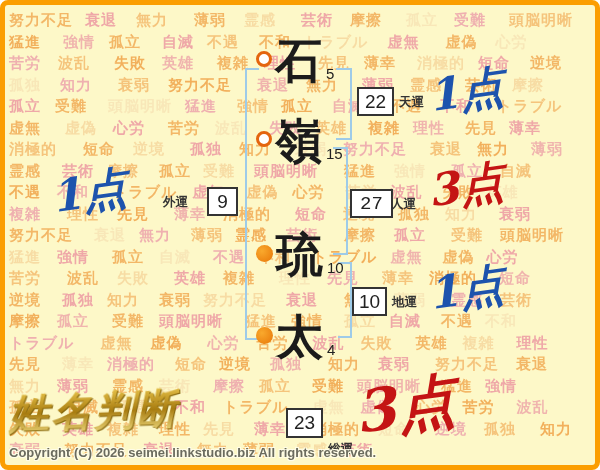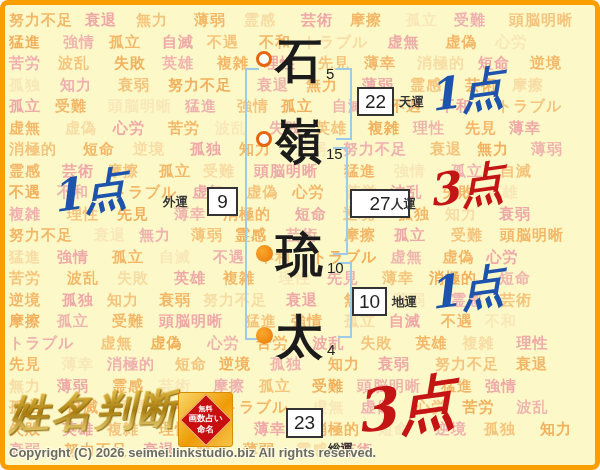--- a/index.html
+++ b/index.html
@@ -31,21 +31,21 @@
   .marker.hollow{ width:16px; height:16px; border:3.5px solid #e4650e; background:#fff; }
   .marker.filled{ width:17px; height:17px; background:radial-gradient(circle at 35% 35%, #f9a92d, #e87607); }
   .krow .kanji{ font-family:"Liberation Serif","DejaVu Serif",serif; font-size:47px; line-height:1;
     color:#1b1b1b; font-weight:bold; }
   .krow .strokes{ font-size:15px; color:#222; margin-top:27px; margin-left:4px; }
   .k0{ top:33px; } .k1{ top:113px; } .k2{ top:227px; } .k3{ top:309px; }
   
   .numbox{ position:absolute; background:#fff; border:2px solid #333; color:#222;
     font-size:19px; display:flex; align-items:center; justify-content:center; z-index:4; }
   .nb-ten{ left:352px; top:82px;  width:37px; height:29px; }
-  .nb-jin{ left:345px; top:184px; width:60px; height:29px; }
+  .nb-jin{ left:345px; top:184px; width:43px; height:29px;font-family:Liberation Mono, monospace; }
   .nb-chi{ left:347px; top:282px; width:35px; height:29px; }
   .nb-soto{ left:202px; top:182px; width:31px; height:29px; }
   .nb-sou{ left:281px; top:403px; width:37px; height:30px; }
   .flabel{ position:absolute; font-size:12.5px; font-weight:bold; color:#333; z-index:4; }
   .fl-ten{ left:394px; top:89px; }
   .fl-jin{ left:386px; top:191px; }
   .fl-chi{ left:387px; top:289px; }
   .fl-soto{ left:158px; top:189px; }
   .fl-sou{ left:323px; top:436px; }
   
@@ -339,23 +339,15 @@
   <div class="flabel fl-sou">総運</div>
 
   <div class="score sc-ten" style="color: rgb(29, 83, 173);">1点</div>
   <div class="score sc-jin" style="color: rgb(196, 20, 20);">3点</div>
   <div class="score sc-chi" style="color: rgb(29, 83, 173);">1点</div>
   <div class="score sc-soto" style="color: rgb(29, 83, 173);">1点</div>
   <div class="score sc-sou" style="color: rgb(196, 20, 20);">3点</div>
 
   <div class="logo">姓名判断</div>
 
-  <div class="badge">
-    <div class="badge-diamond"></div>
-    <div class="badge-text">
-      <span class="b1">無料</span>
-      <span class="b2">画数占い</span>
-      <span class="b3">命名</span>
-    </div>
-  </div>
 
   <div class="copyright">Copyright (C) 2026 seimei.linkstudio.biz All rights reserved.</div>
 </div>
 
 </body></html>

